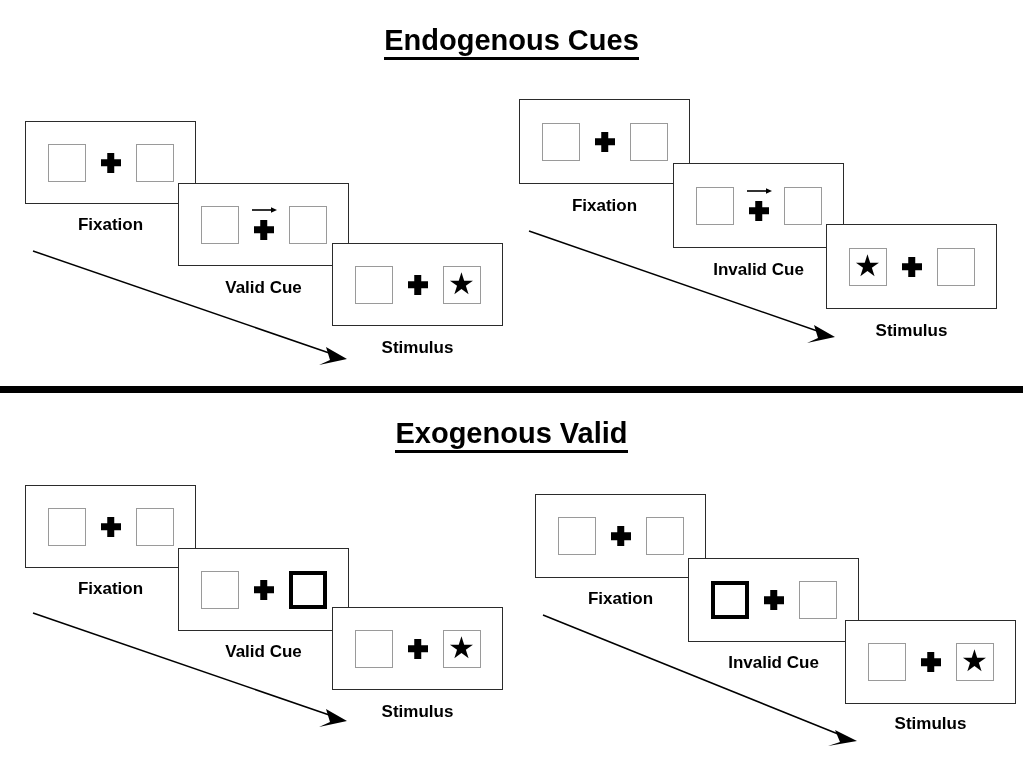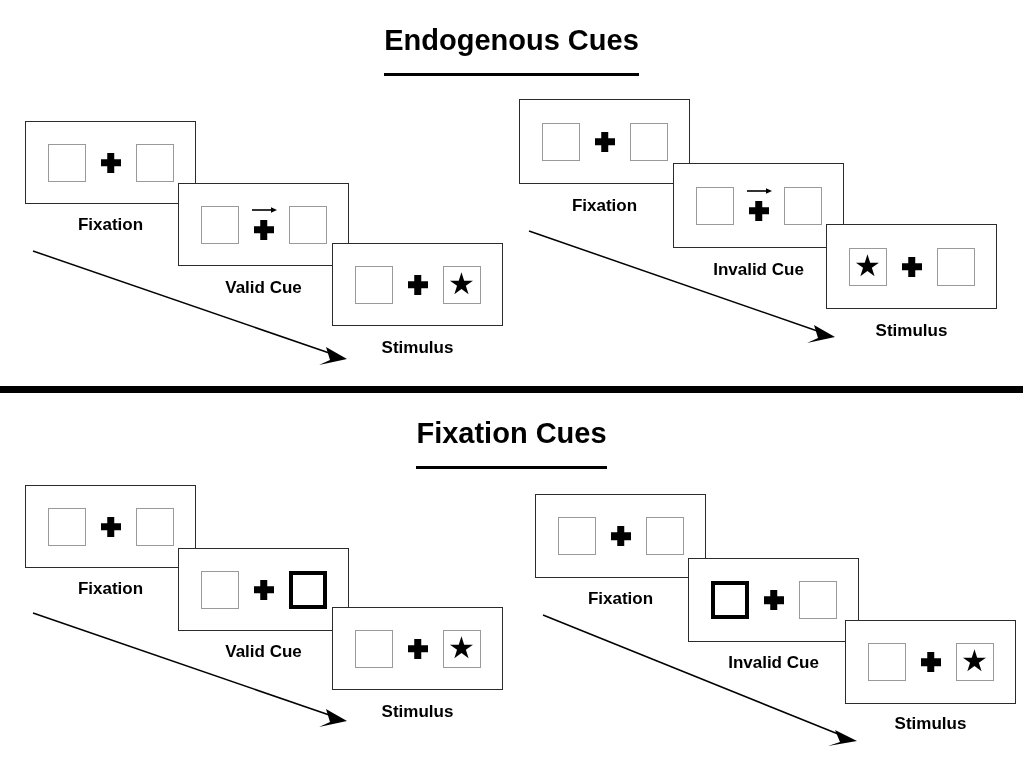--- a/index.html
+++ b/index.html
@@ -31,21 +31,21 @@
     text-align: center;
     font-weight: bold;
     font-size: 29px;
     letter-spacing: 0px;
     color: #000;
     white-space: nowrap;
   }
   .section-title span.underlined {
     display: inline-block;
     border-bottom: 3px solid #000;
-    padding-bottom: 16px;
+    padding-bottom: 0;
   }
   #title-endogenous { top: 24px; }
   #title-exogenous  { top: 417px; }
 
   
   .divider {
     position: absolute;
     left: 0;
     top: 386px;
     width: 1023px;
@@ -269,21 +269,21 @@
   <div class="time-arrow" style="left:526px; top:226px;">
     <svg width="320" height="125" viewBox="0 0 320 125">
       <line x1="3" y1="5" x2="300" y2="108" stroke="#000" stroke-width="1.5"></line>
       <polygon points="309,111 288,99 292,112 281,117" fill="#000"></polygon>
     </svg>
   </div>
 
   <div class="divider"></div>
 
   <div class="section-title" id="title-exogenous">
-    <span class="underlined">Fixation Cues</span>
+    <span class="underlined">Exogenous Valid</span>
   </div>
 
   <div class="frame" style="left:25px; top:485px; width:171px; height:83px;">
     <div class="frame-inner">
       <div class="box empty">
         
       </div>
       <div class="plus">
         <span class="cross h"></span>
           <span class="cross v"></span>

